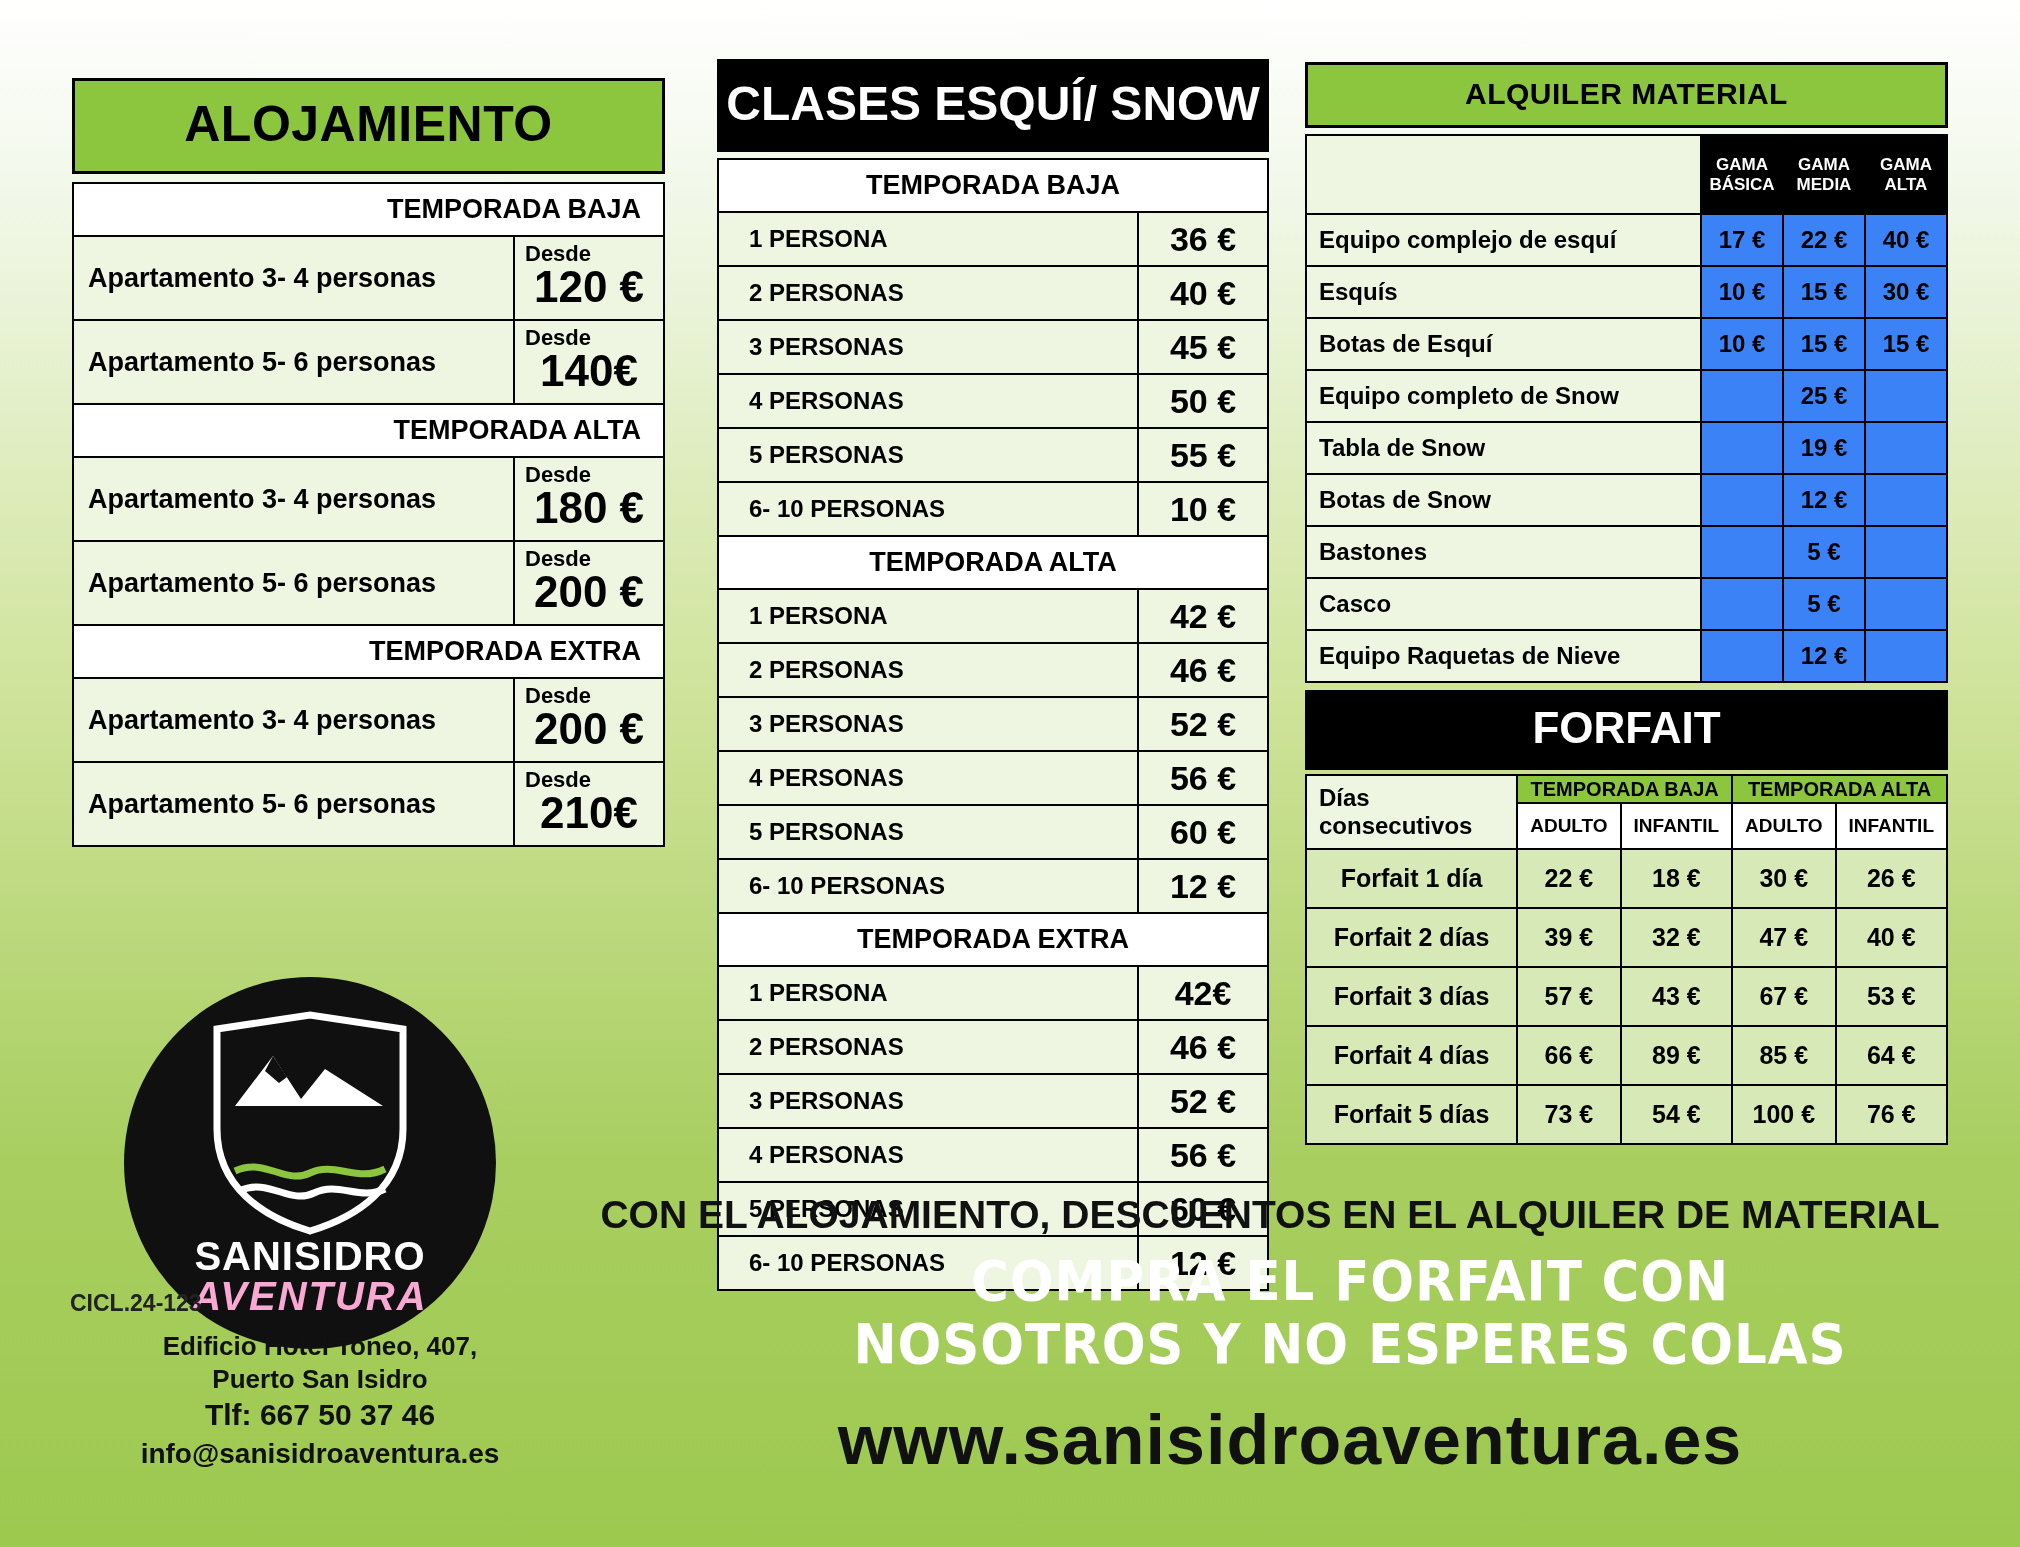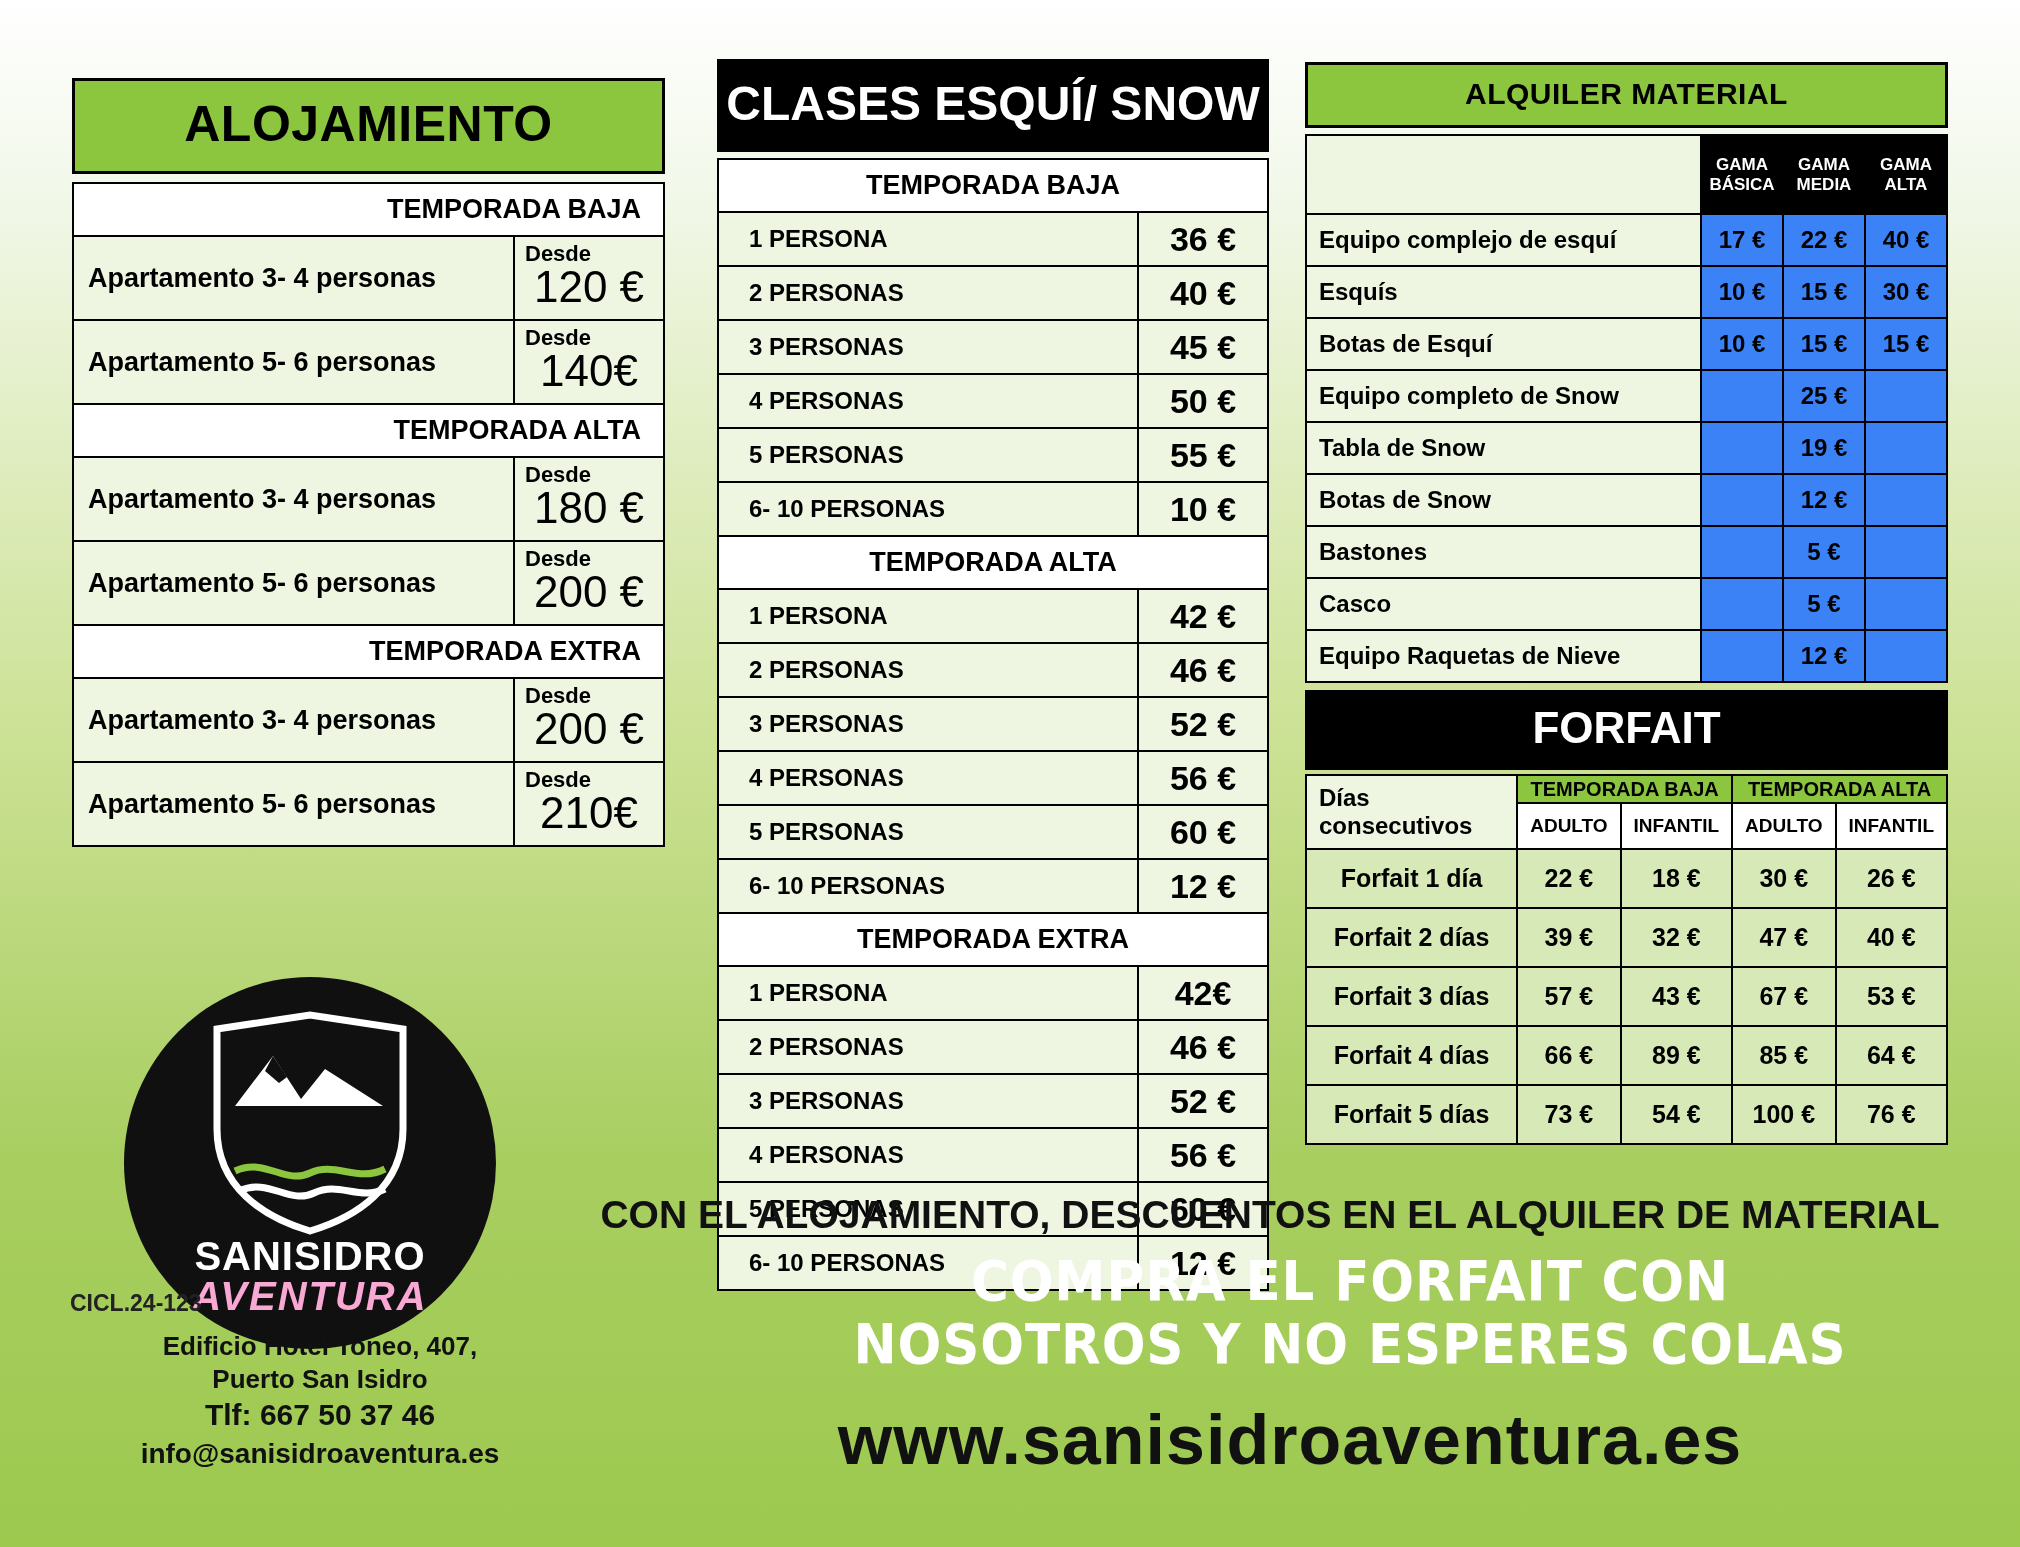--- a/index.html
+++ b/index.html
@@ -28,21 +28,21 @@
   td, th { border:2px solid #000; padding:0; }
 
   
   #aloj { left:72px; top:78px; width:593px; }
   #aloj .hdr-green { font-size:50px; padding:14px 0 18px; }
   #aloj table { margin-top:8px; }
   #aloj .season { background:#fff; text-align:right; font-weight:bold; font-size:27px; padding:10px 22px 10px 0; }
   #aloj .apt { background:#eef6e2; font-weight:bold; font-size:27px; padding:18px 0 18px 14px; }
   #aloj .price { background:#eef6e2; width:150px; text-align:center; line-height:1.0; padding:6px 4px 10px; }
   #aloj .price .desde { display:block; font-size:22px; font-weight:bold; text-align:left; padding-left:6px; }
-  #aloj .price .amt { display:block; font-size:44px; font-weight:normal; }
+  #aloj .price .amt { display:block; font-size:44px; font-weight:bold; }
 
   
   #clases { left:717px; top:59px; width:552px; }
   #clases .hdr-black { font-size:48px; padding:14px 0 18px; }
   #clases table { margin-top:6px; }
   #clases .sub { background:#fff; text-align:center; font-weight:bold; font-size:27px; padding:10px 0; }
   #clases .lbl { background:#eef6e2; font-weight:bold; font-size:24px; padding:12px 0 12px 30px; }
   #clases .val { background:#eef6e2; width:130px; text-align:center; font-weight:bold; font-size:34px; padding:4px 0; }
 
   

